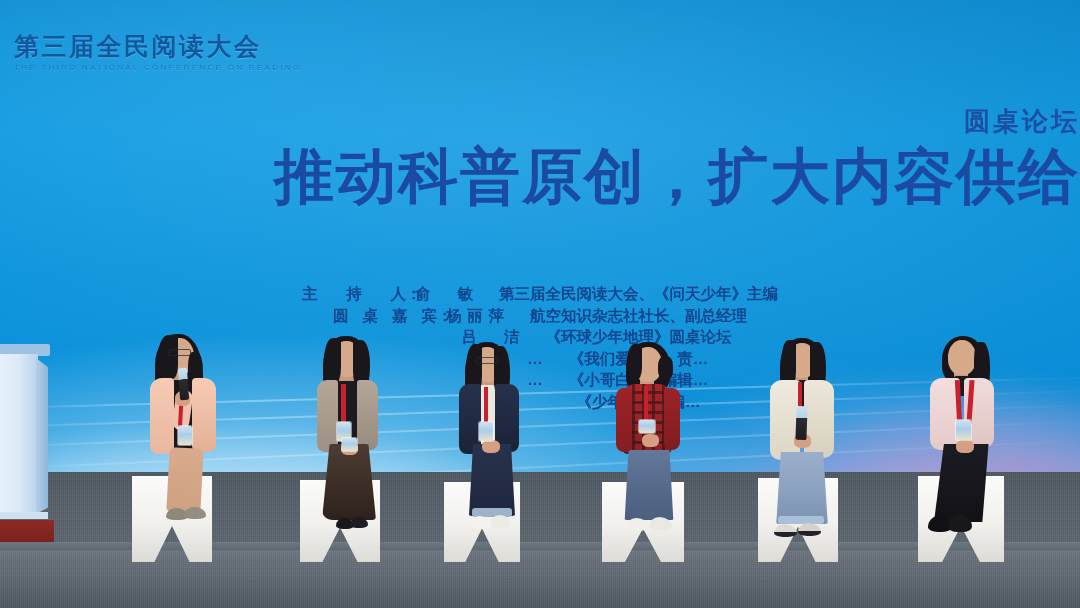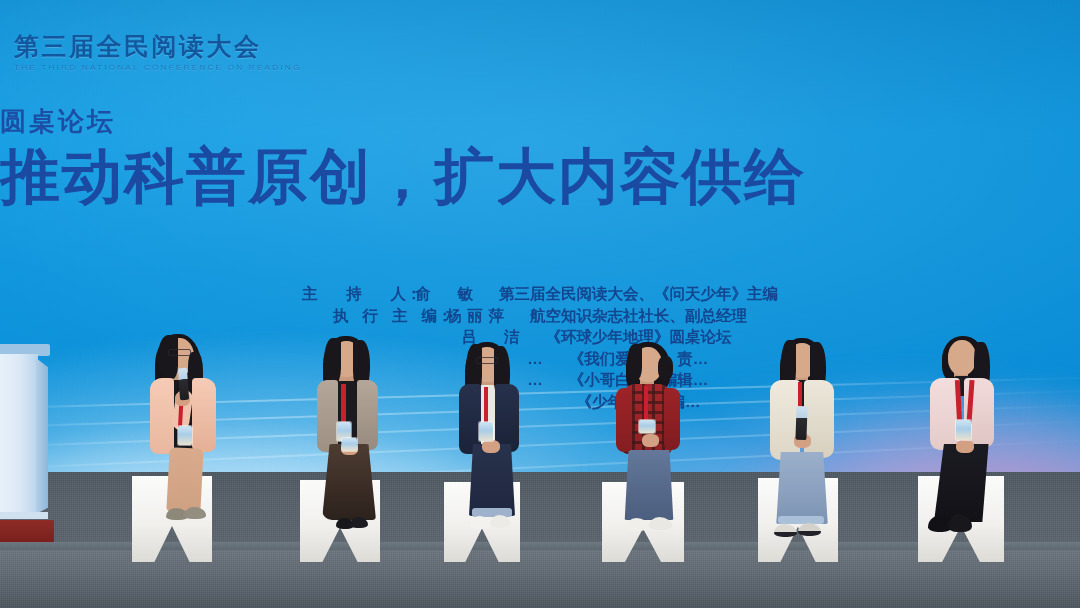--- a/index.html
+++ b/index.html
@@ -97,21 +97,21 @@
     opacity:.85;
     white-space:nowrap;
     transform:scaleY(.95);
     transform-origin:left top;
   }
 
   
   .headline {
     position:absolute; left:0; right:0; top:108px;
     z-index:6;
-    text-align:left;
+    text-align:right;
     color:#1f4fa8;
   }
   .kicker {
     font-size:26px;
     font-weight:700;
     letter-spacing:3px;
     line-height:1.05;
     color:#1d4ea5;
   }
   .title {
@@ -303,21 +303,21 @@
 
   <div class="credits">
     <div class="credit-row">
       <span class="c-label">主持人</span>
       <span class="c-colon">：</span>
       <span class="c-name">俞敏</span>
       <span class="c-gap"></span>
       <span class="c-desc">第三届全民阅读大会、《问天少年》主编</span>
     </div>
     <div class="credit-row">
-      <span class="c-label">执行主编</span>
+      <span class="c-label">圆桌嘉宾</span>
       <span class="c-colon">：</span>
       <span class="c-name">杨丽萍</span>
       <span class="c-gap"></span>
       <span class="c-desc">航空知识杂志社社长、副总经理</span>
     </div>
     <div class="credit-row">
       <span class="c-label"></span>
       <span class="c-colon"></span>
       <span class="c-name">吕洁</span>
       <span class="c-gap"></span>

